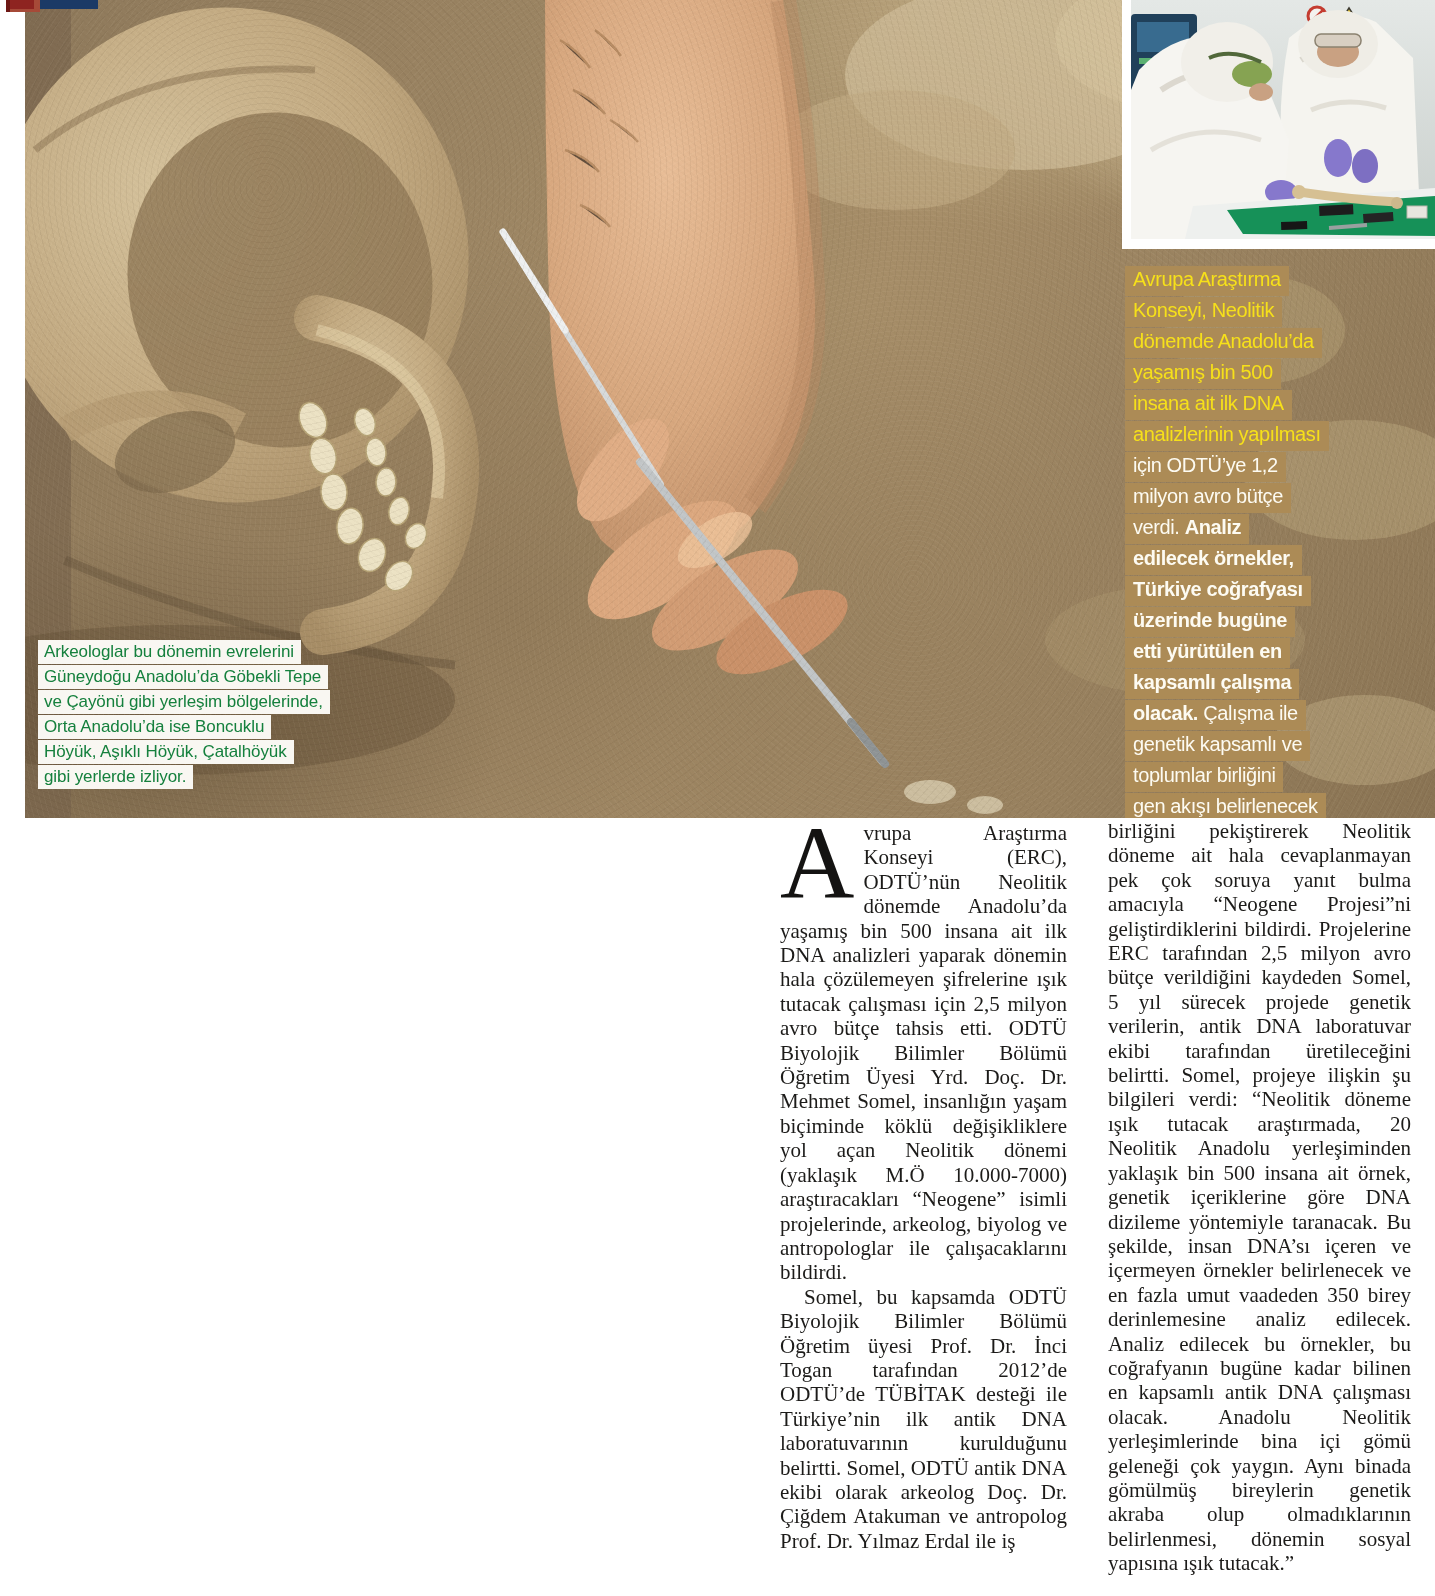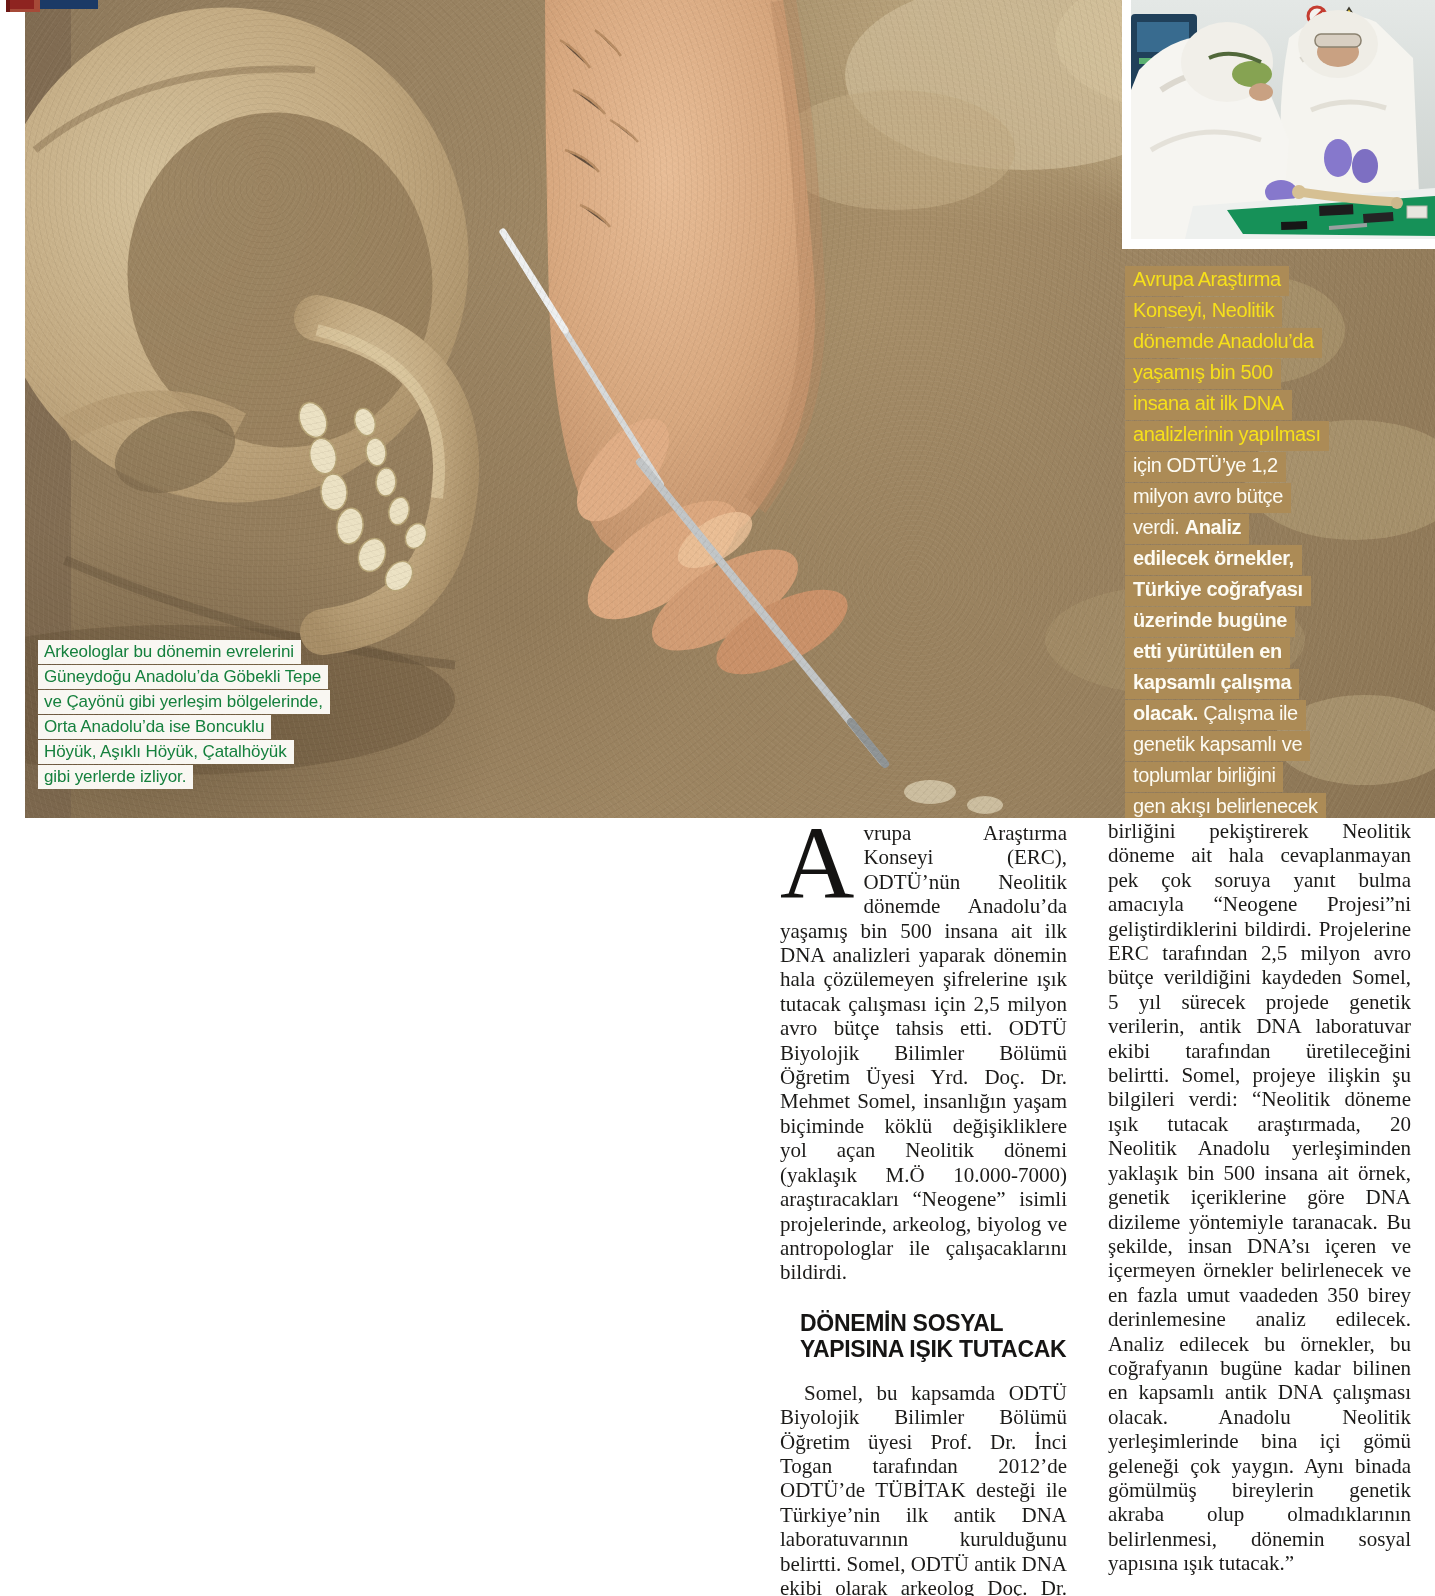--- a/index.html
+++ b/index.html
@@ -253,24 +253,20 @@
           <rect x="150" y="222" width="26" height="8" fill="#161616" transform="rotate(-2 150 222)"></rect>
           <line x1="198" y1="228" x2="236" y2="225" stroke="#9aa0a0" stroke-width="4"></line>
           <rect x="276" y="206" width="20" height="12" fill="#e8e6df" stroke="#b9b6ac"></rect>
         </g>
       </svg>
     </div>
   </div>
 
   <div class="body-col col-left">
     <p style="margin:0;"><span class="dropcap">A</span><span>vrupa Araştırma Konseyi (ERC), ODTÜ’nün Neolitik dönemde Anadolu’da yaşamış bin 500 insana ait ilk DNA analizleri yaparak dönemin hala çözülemeyen şifrelerine ışık tutacak çalışması için 2,5 milyon avro bütçe tahsis etti. ODTÜ Biyolojik Bilimler Bölümü Öğretim Üyesi Yrd. Doç. Dr. Mehmet Somel, insanlığın yaşam biçiminde köklü değişikliklere yol açan Neolitik dönemi (yaklaşık M.Ö 10.000-7000) araştıracakları “Neogene” isimli projelerinde, arkeolog, biyolog ve antropologlar ile çalışacaklarını bildirdi.</span></p>
-    <div class="subhead">
-        <span class="gen-line">DÖNEMİN SOSYAL</span>
-        <span class="gen-line">YAPISINA IŞIK TUTACAK</span>
-      </div>
     <p class="para2" style="margin:0;"><span>Somel, bu kapsamda ODTÜ Biyolojik Bilimler Bölümü Öğretim üyesi Prof. Dr. İnci Togan tarafından 2012’de ODTÜ’de TÜBİTAK desteği ile Türkiye’nin ilk antik DNA laboratuvarının kurulduğunu belirtti. Somel, ODTÜ antik DNA ekibi olarak arkeolog Doç. Dr. Çiğdem Atakuman ve antropolog Prof. Dr. Yılmaz Erdal ile iş</span></p>
   </div>
 
   <div class="body-col col-right">
     <p style="margin:0;"><span>birliğini pekiştirerek Neolitik döneme ait hala cevaplanmayan pek çok soruya yanıt bulma amacıyla “Neogene Projesi”ni geliştirdiklerini bildirdi. Projelerine ERC tarafından 2,5 milyon avro bütçe verildiğini kaydeden Somel, 5 yıl sürecek projede genetik verilerin, antik DNA laboratuvar ekibi tarafından üretileceğini belirtti. Somel, projeye ilişkin şu bilgileri verdi: “Neolitik döneme ışık tutacak araştırmada, 20 Neolitik Anadolu yerleşiminden yaklaşık bin 500 insana ait örnek, genetik içeriklerine göre DNA dizileme yöntemiyle taranacak. Bu şekilde, insan DNA’sı içeren ve içermeyen örnekler belirlenecek ve en fazla umut vaadeden 350 birey derinlemesine analiz edilecek. Analiz edilecek bu örnekler, bu coğrafyanın bugüne kadar bilinen en kapsamlı antik DNA çalışması olacak. Anadolu Neolitik yerleşimlerinde bina içi gömü geleneği çok yaygın. Aynı binada gömülmüş bireylerin genetik akraba olup olmadıklarının belirlenmesi, dönemin sosyal yapısına ışık tutacak.”</span></p>
   </div>
 
 </div>
 
 </body></html>

